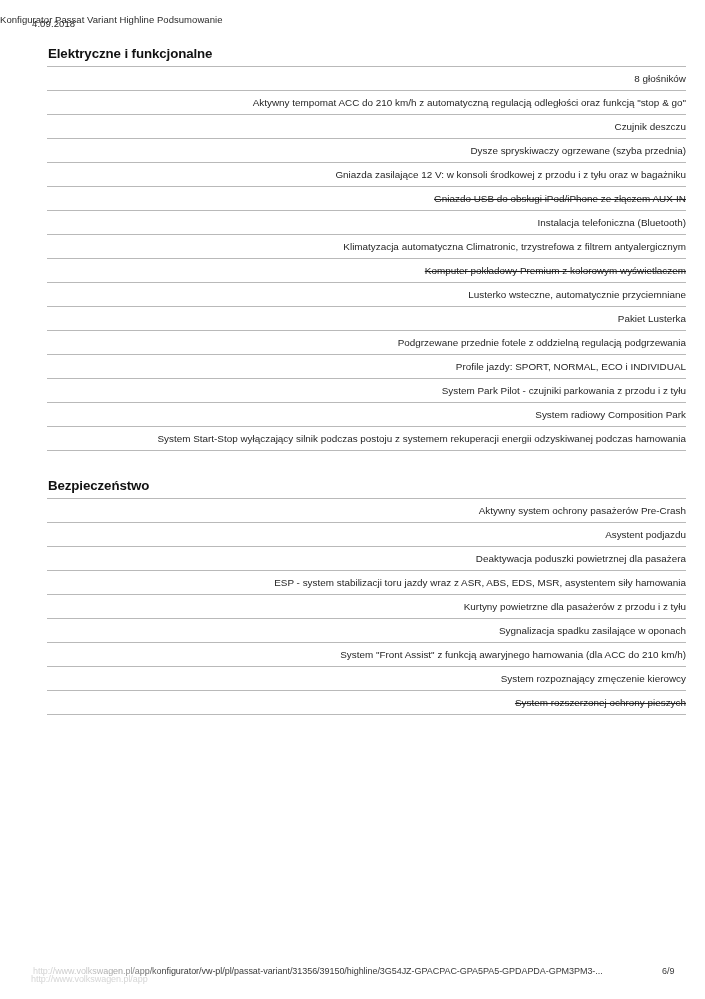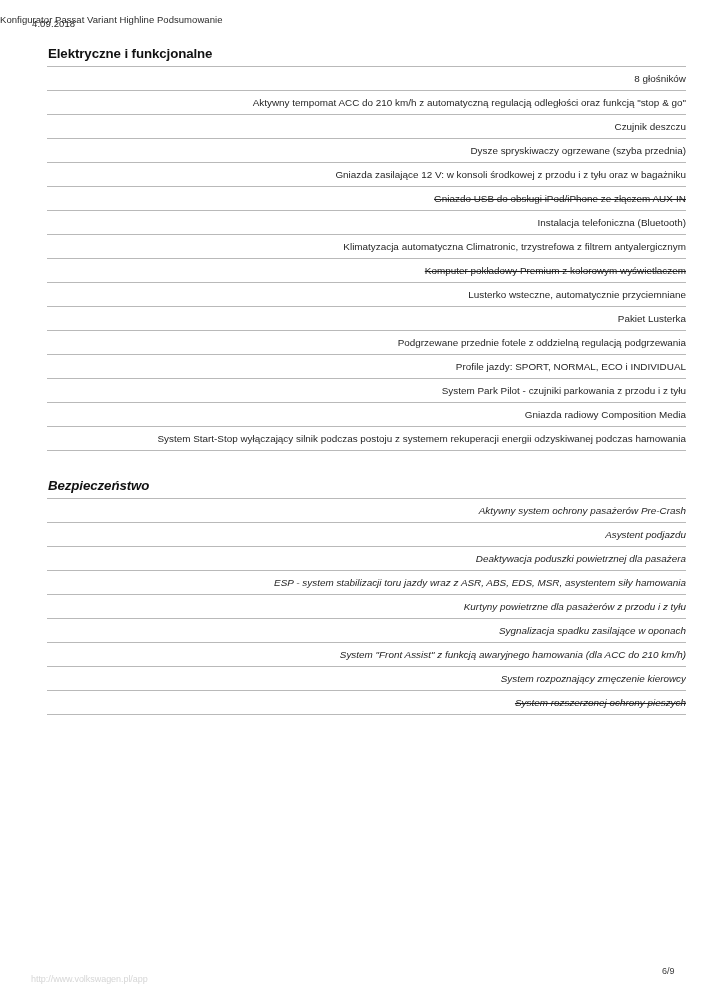--- a/index.html
+++ b/index.html
@@ -60,21 +60,20 @@
     width: 639px;
     margin-left: 14px;
   }
 
   .section {
     margin: 0;
     padding: 0;
   }
   .section + .section {
     margin-top: 25px;
-    font-style: italic;
   }
 
   .section-heading {
     font-size: 13.3px;
     font-weight: bold;
     color: #111111;
     letter-spacing: -0.1px;
     padding: 0 0 0 1px;
     margin: 0;
     height: 22px;
@@ -170,21 +169,21 @@
             <li class="spec-row">Gniazda zasilające 12 V: w konsoli środkowej z przodu i z tyłu oraz w bagażniku</li>
             <li class="spec-row struck">Gniazdo USB do obsługi iPod/iPhone ze złączem AUX-IN</li>
             <li class="spec-row">Instalacja telefoniczna (Bluetooth)</li>
             <li class="spec-row">Klimatyzacja automatyczna Climatronic, trzystrefowa z filtrem antyalergicznym</li>
             <li class="spec-row struck">Komputer pokładowy Premium z kolorowym wyświetlaczem</li>
             <li class="spec-row">Lusterko wsteczne, automatycznie przyciemniane</li>
             <li class="spec-row">Pakiet Lusterka</li>
             <li class="spec-row">Podgrzewane przednie fotele z oddzielną regulacją podgrzewania</li>
             <li class="spec-row">Profile jazdy: SPORT, NORMAL, ECO i INDIVIDUAL</li>
             <li class="spec-row">System Park Pilot - czujniki parkowania z przodu i z tyłu</li>
-            <li class="spec-row">Gniazda radiowy Composition Media</li>
+            <li class="spec-row">System radiowy Composition Park</li>
             <li class="spec-row">System Start-Stop wyłączający silnik podczas postoju z systemem rekuperacji energii odzyskiwanej podczas hamowania</li>
           </ul>
         </div>
         <div class="section">
           <div class="section-heading">Bezpieczeństwo</div>
           <ul class="spec-list">
             <li class="spec-row">Aktywny system ochrony pasażerów Pre-Crash</li>
             <li class="spec-row">Asystent podjazdu</li>
             <li class="spec-row">Deaktywacja poduszki powietrznej dla pasażera</li>
             <li class="spec-row">ESP - system stabilizacji toru jazdy wraz z ASR, ABS, EDS, MSR, asystentem siły hamowania</li>
@@ -193,16 +192,17 @@
             <li class="spec-row">System "Front Assist" z funkcją awaryjnego hamowania (dla ACC do 210 km/h)</li>
             <li class="spec-row">System rozpoznający zmęczenie kierowcy</li>
             <li class="spec-row struck">System rozszerzonej ochrony pieszych</li>
           </ul>
         </div>
       </div>
   </div>
 
   <div class="doc-footer">
     <div class="footer-url-ghost">http://www.volkswagen.pl/app</div>
+    <div class="footer-url">http://www.volkswagen.pl/app/konfigurator/vw-pl/pl/passat-variant/31356/39150/highline/3G54JZ-GPACPAC-GPA5PA5-GPDAPDA-GPM3PM3-...</div>
     <div class="footer-page">6/9</div>
   </div>
 
 </div>
 
 </body></html>

